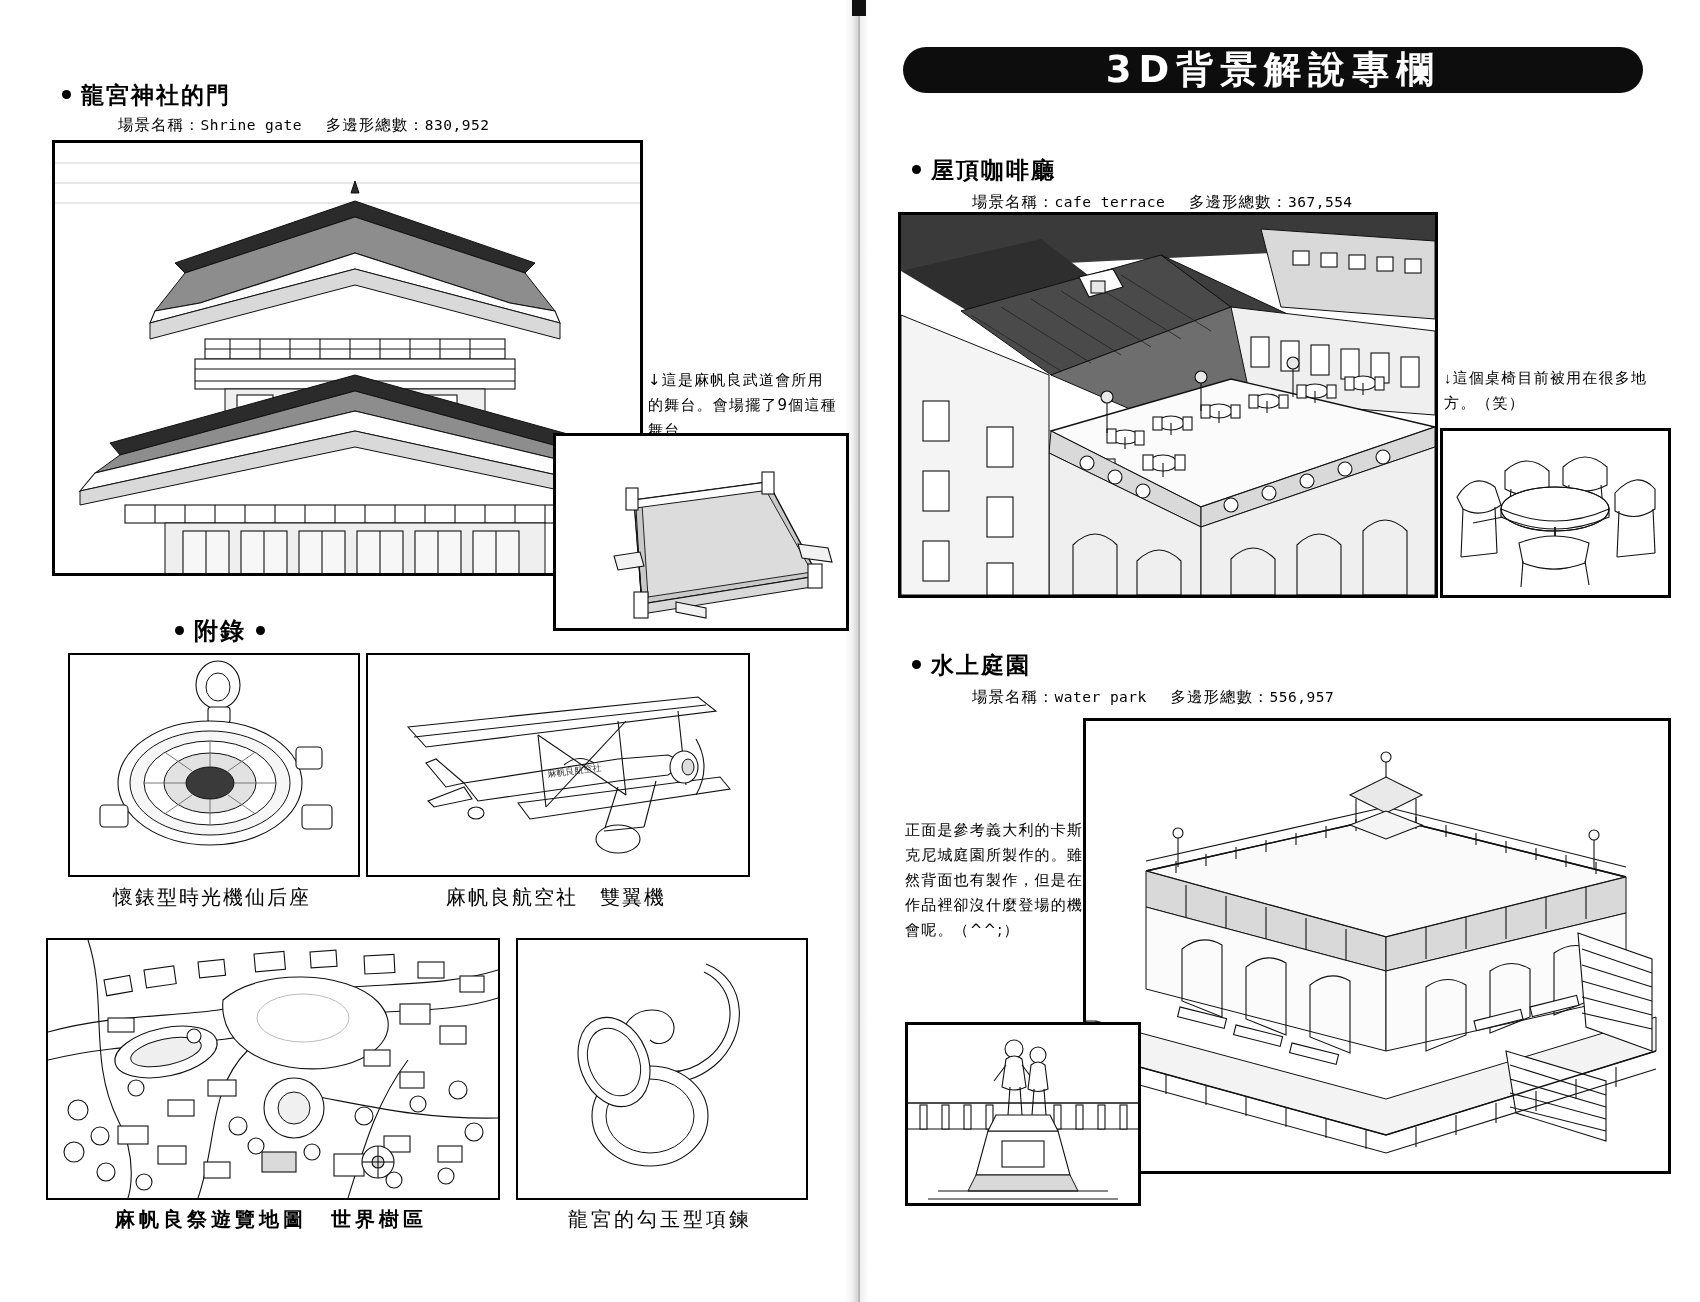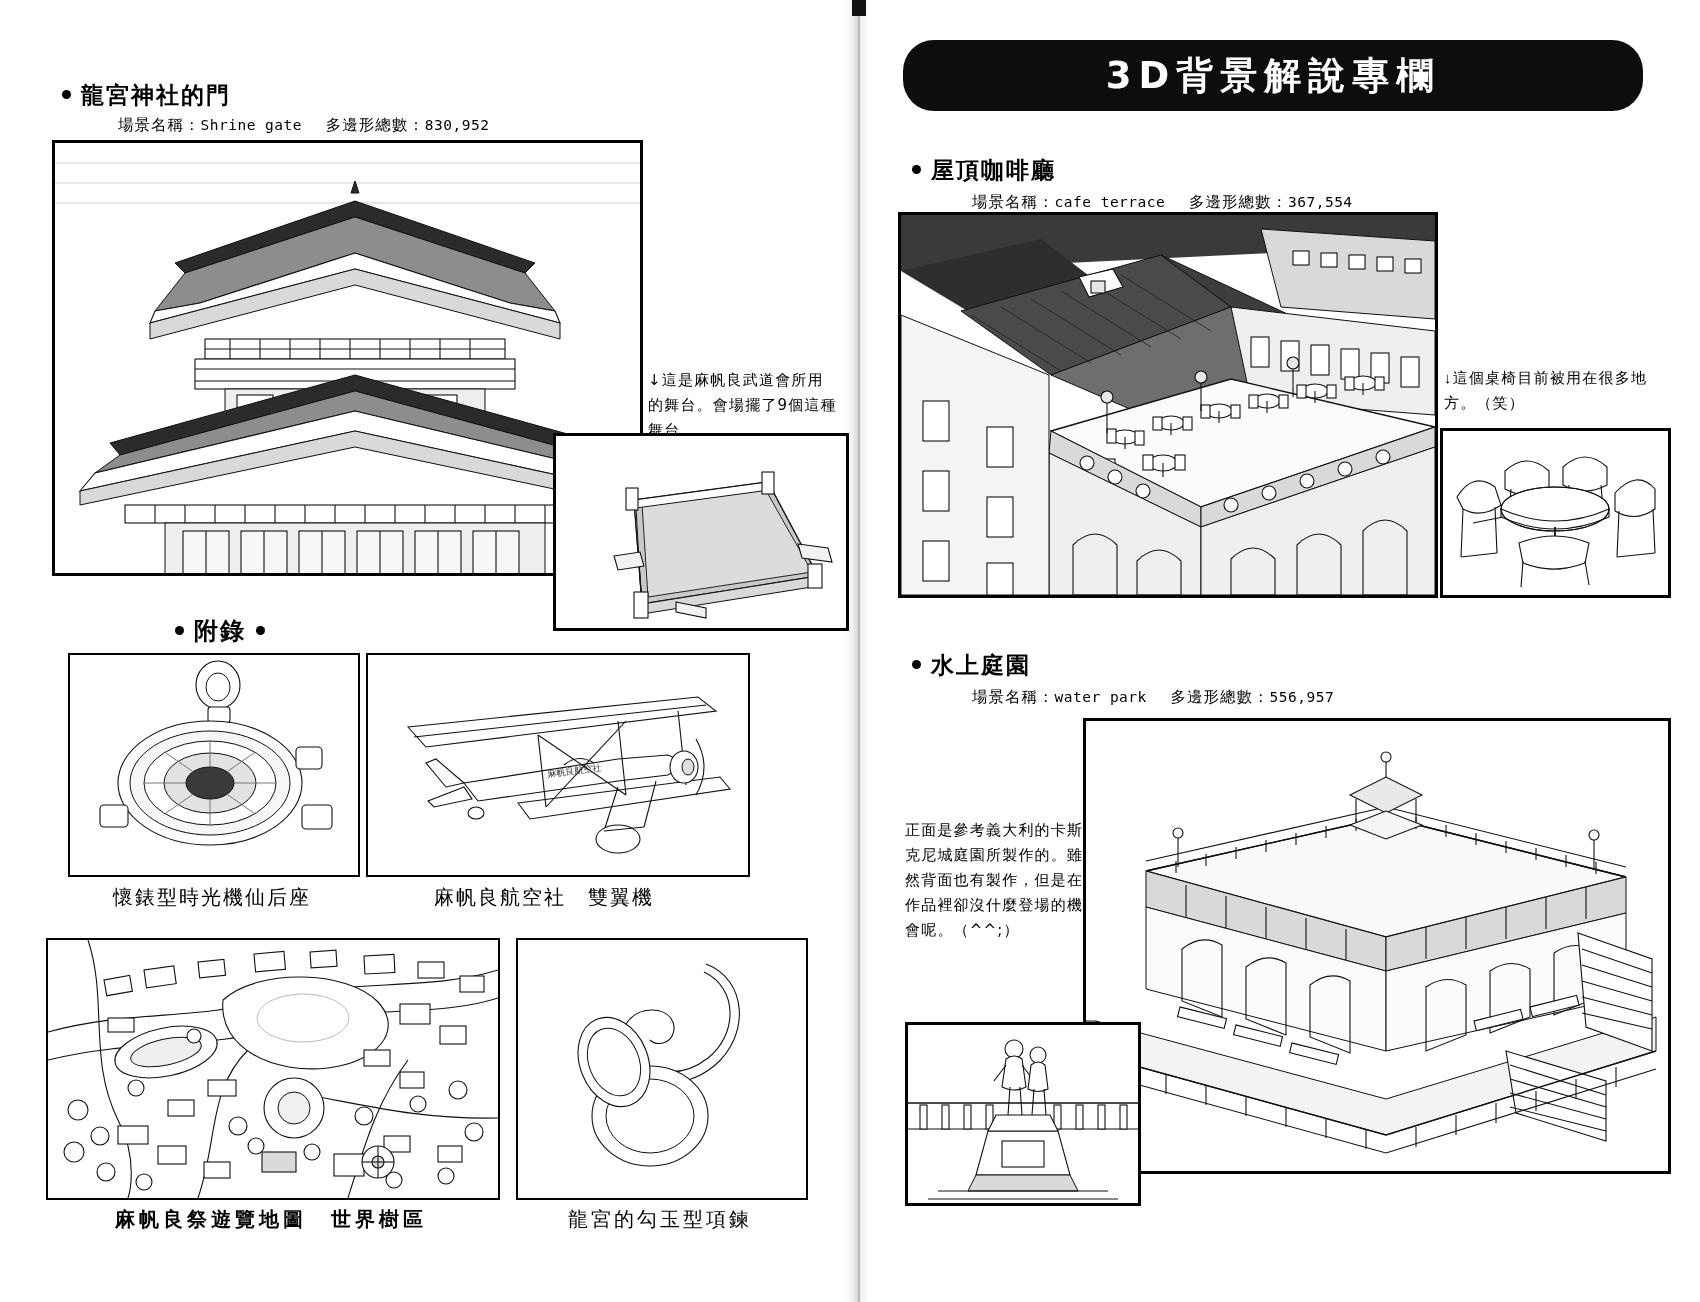--- a/index.html
+++ b/index.html
@@ -394,21 +394,21 @@
       <g class="ln">
         <line x1="250" y1="132" x2="236" y2="176"></line>
         <line x1="288" y1="126" x2="276" y2="172"></line>
         <ellipse cx="250" cy="184" rx="22" ry="14" fill="#fff"></ellipse>
         <line x1="236" y1="176" x2="276" y2="172"></line>
       </g>
 
       <ellipse cx="108" cy="158" rx="8" ry="6" class="lnf"></ellipse>
     </svg>
   </div>
-  <div class="caption" style="left:354px; top:884px; width:380px;">麻帆良航空社　雙翼機</div>
+  <div class="caption" style="left:366px; top:884px; width:380px;">麻帆良航空社　雙翼機</div>
 
   <div class="frame thin" style="left:46px; top:938px; width:450px; height:258px;">
     <svg width="450" height="258" viewBox="0 0 450 258">
       <rect x="0" y="0" width="450" height="258" fill="#fff"></rect>
 
       <g class="ln" stroke-width="1.3">
         <path d="M0,92 C80,70 150,80 220,60 C300,38 380,52 450,30"></path>
         <path d="M0,120 C90,98 160,110 230,88 C310,64 390,78 450,58"></path>
         <path d="M40,0 C60,60 40,120 70,180 C92,222 80,258 80,258"></path>
         <path d="M150,258 C170,200 160,150 200,110"></path>
@@ -488,21 +488,21 @@
 
       <ellipse cx="132" cy="176" rx="58" ry="50" class="lnf" stroke-width="1.6"></ellipse>
       <ellipse cx="132" cy="176" rx="44" ry="37" fill="#fff" stroke="#111"></ellipse>
 
       <ellipse cx="96" cy="122" rx="34" ry="46" class="lnf" stroke-width="1.6" transform="rotate(-22 96 122)"></ellipse>
       <ellipse cx="96" cy="122" rx="25" ry="35" fill="#fff" stroke="#111" transform="rotate(-22 96 122)"></ellipse>
     </svg>
   </div>
   <div class="caption" style="left:516px; top:1206px; width:288px; letter-spacing:3px;">龍宮的勾玉型項鍊</div>
 
-  <div class="banner" style="left:903px; top:40px; width:740px; height:71px;border-radius:31px;">
+  <div class="banner" style="left:903px; top:47px; width:740px; height:46px;border-radius:31px;">
     <span class="banner-text">3D背景解說專欄</span>
   </div>
 
   <div class="bullet-head" style="left:912px; top:155px;">
     <span class="dot"></span><span>屋頂咖啡廳</span>
   </div>
 
   <div class="sub-line" style="left:972px; top:192px;">
     <span>場景名稱：</span><span class="mono">cafe terrace</span>
     &nbsp;&nbsp;&nbsp;<span>多邊形總數：</span><span class="mono">367,554</span>

